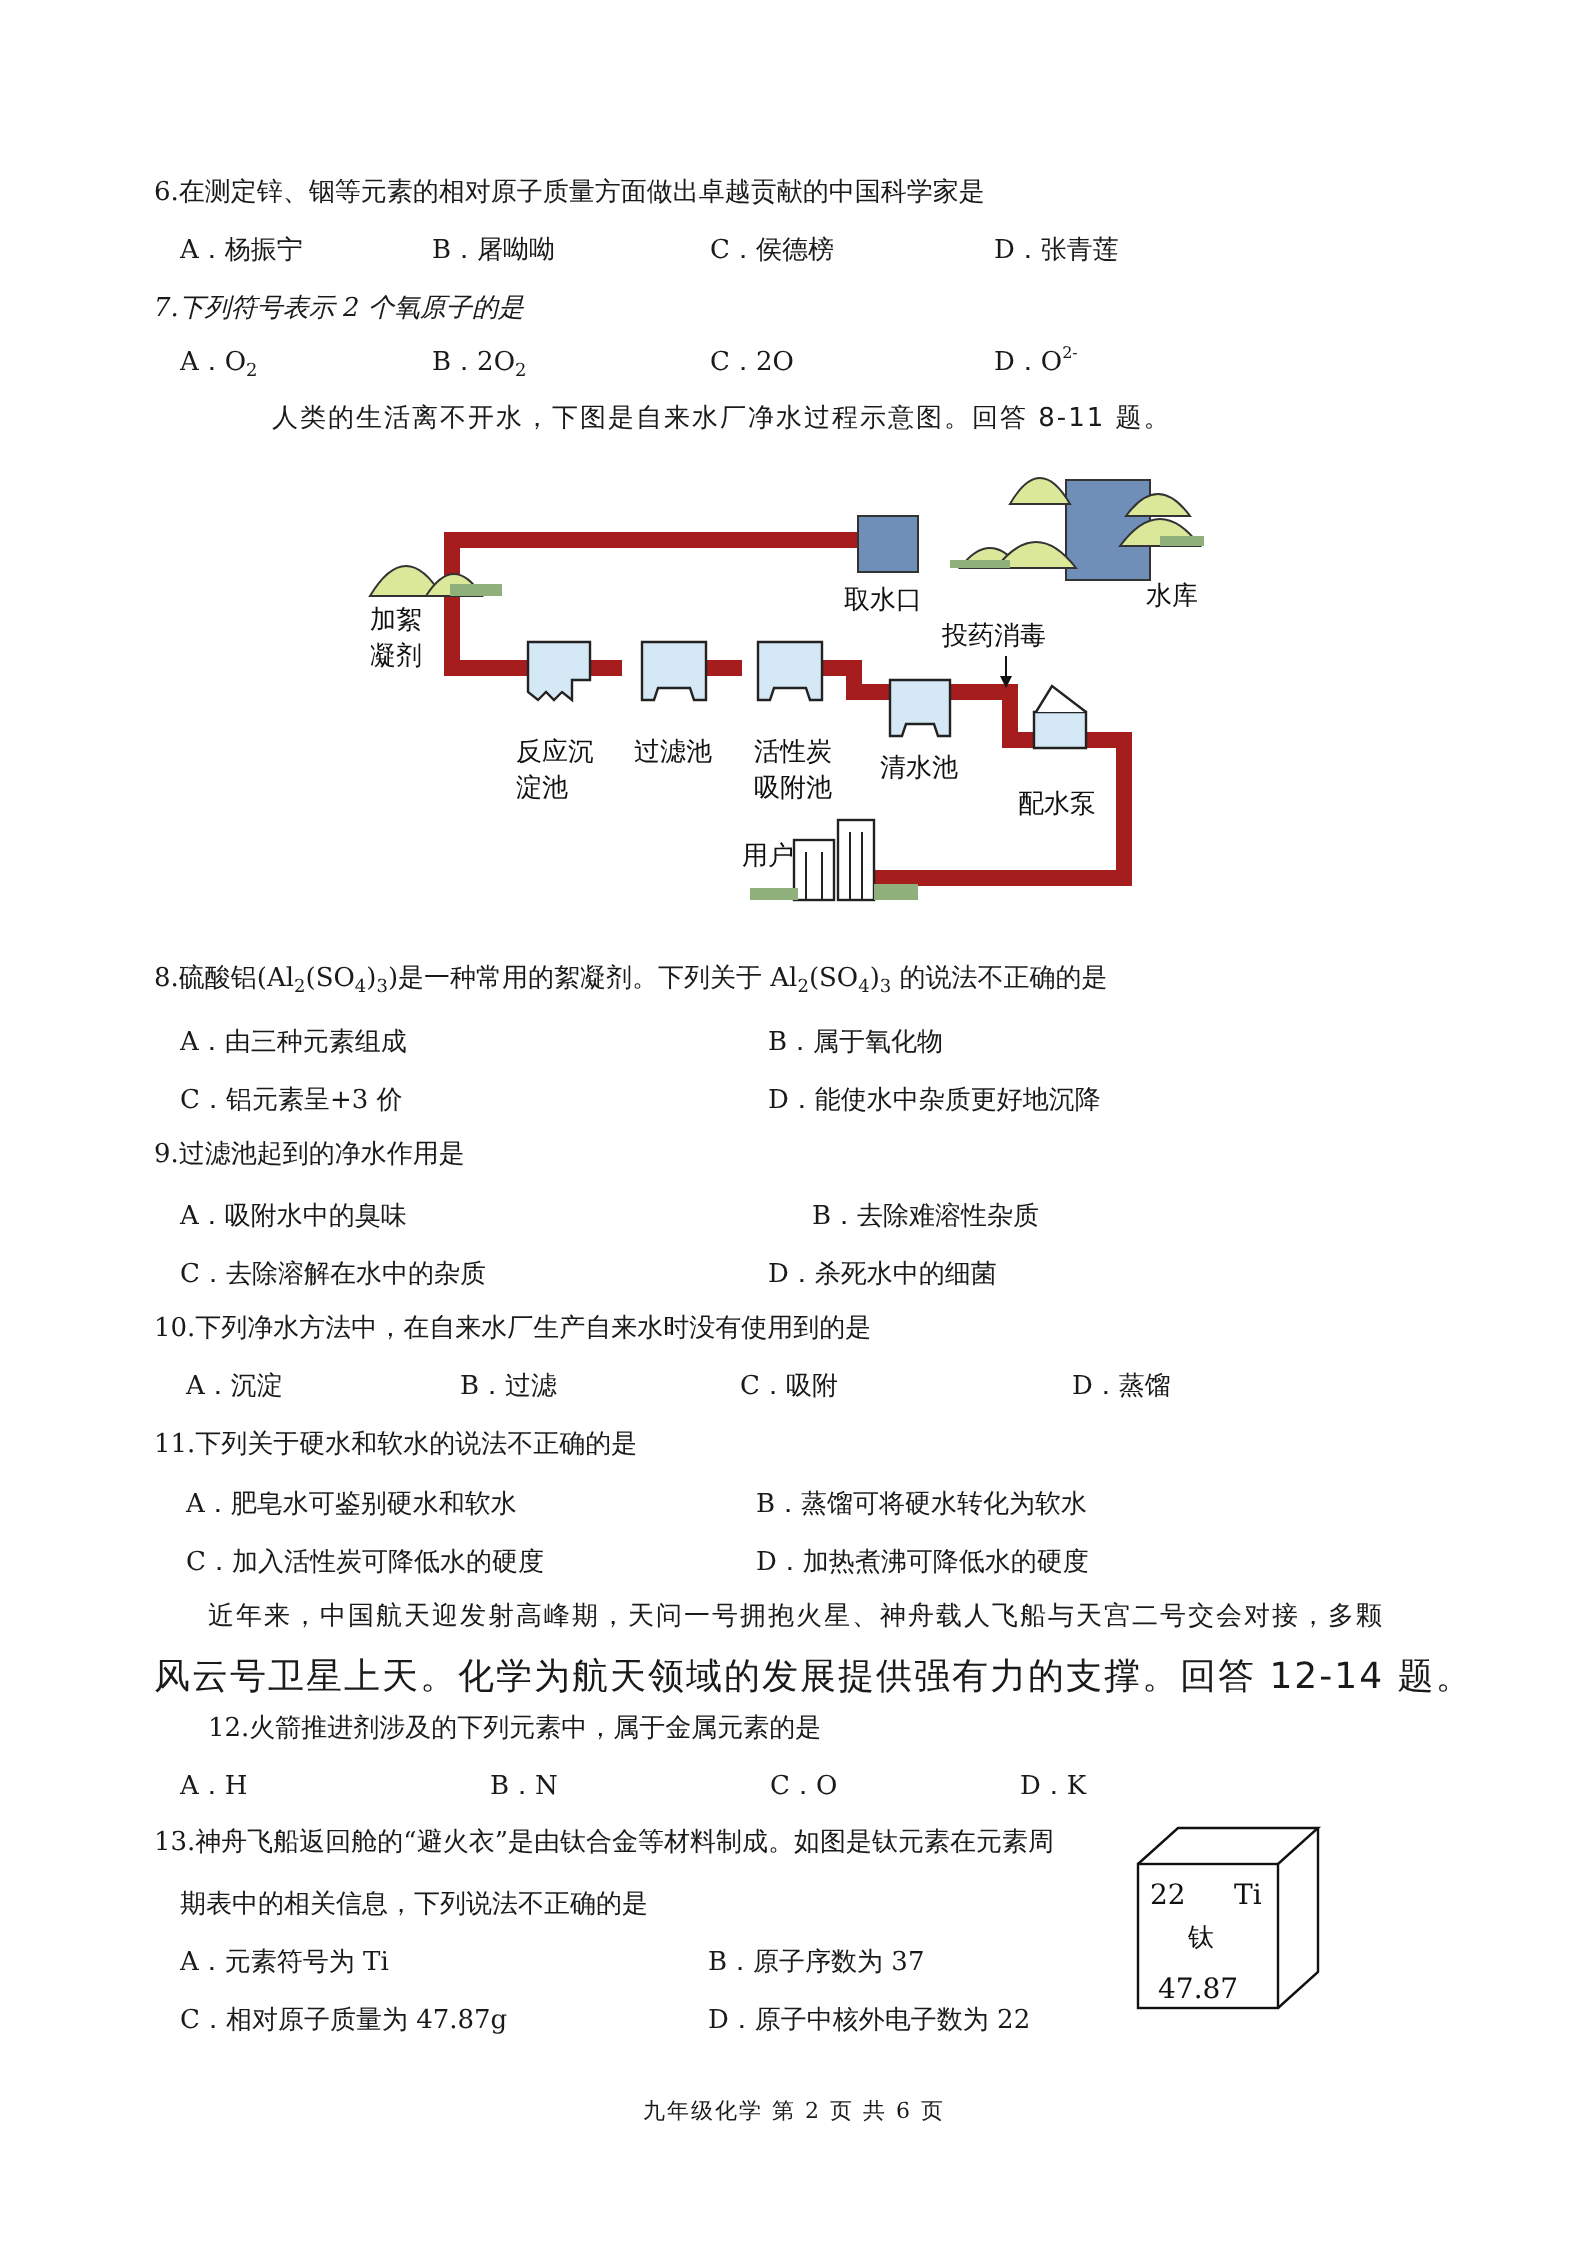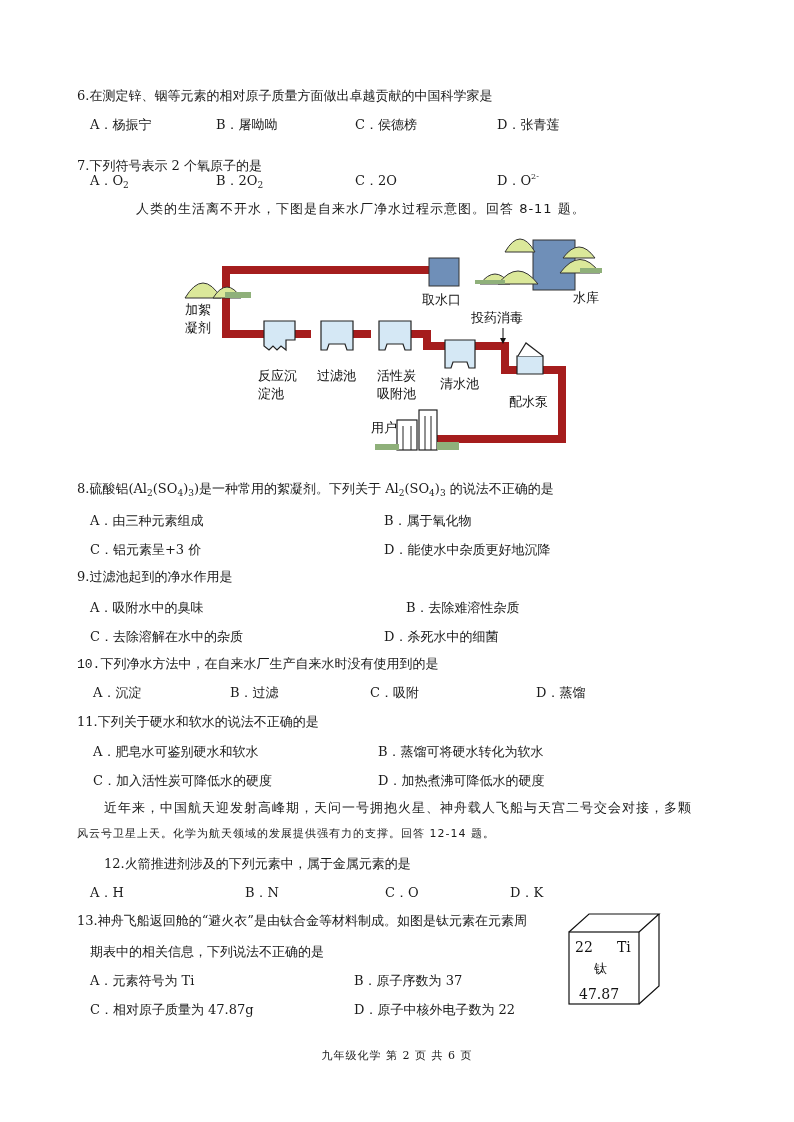--- a/index.html
+++ b/index.html
@@ -5,41 +5,41 @@
   html, body { margin: 0; padding: 0; background: #ffffff; }
   body {
     width: 794px; height: 1122px; position: relative; overflow: hidden;
     font-family: "DejaVu Serif", "Liberation Serif", serif;
     color: #1a1a1a; font-size: 13px;
   }
   .abs { position: absolute; white-space: nowrap; }
   .q { left: 77px; }
   .opt { font-size: 13px; }
   .intro { left: 104px; font-family: "DejaVu Sans", "Liberation Sans", sans-serif; letter-spacing: 1px; font-size: 13px; }
-  .intro2 { left: 77px; font-family: "DejaVu Sans", "Liberation Sans", sans-serif; letter-spacing: 1px; font-size: 11px; }
+  .intro2 { left: 77px; font-family: "DejaVu Sans", "Liberation Sans", sans-serif; letter-spacing: 1px; font-size: 18px; }
   sub { font-size: 9px; vertical-align: -3px; }
   sup { font-size: 8px; vertical-align: 6px; }
   .diagram { position: absolute; left: 175px; top: 228px; width: 450px; height: 235px; }
   .diagram svg { width: 100%; height: 100%; }
   .dlabel { font-family: "DejaVu Sans", "Liberation Sans", sans-serif; font-size: 13px; fill: #111; }
   .cube { position: absolute; left: 565px; top: 910px; width: 100px; height: 100px; }
   .cube svg { width: 100%; height: 100%; }
   .cubetext { font-family: "DejaVu Serif", "Liberation Serif", serif; font-size: 14px; fill: #111; }
   .footer { left: 0; width: 794px; text-align: center; top: 1048px; font-size: 11px; letter-spacing: 1px; }
 </style>
 </head>
 <body>
 
 <div class="abs q" style="top:87px;">6.在测定锌、铟等元素的相对原子质量方面做出卓越贡献的中国科学家是</div>
 <div class="abs opt" style="left:90px; top:116px;">A．杨振宁</div>
 <div class="abs opt" style="left:216px; top:116px;">B．屠呦呦</div>
 <div class="abs opt" style="left:355px; top:116px;">C．侯德榜</div>
 <div class="abs opt" style="left:497px; top:116px;">D．张青莲</div>
 
-<div class="abs q" style="top:157px;">7.下列符号表示 2 个氧原子的是</div>
+<div class="abs q" style="top:145px;font-style:italic;">7.下列符号表示 2 个氧原子的是</div>
 <div class="abs opt" style="left:90px; top:172px;"><span>A．O</span><sub>2</sub></div>
 <div class="abs opt" style="left:216px; top:172px;"><span>B．2O</span><sub>2</sub></div>
 <div class="abs opt" style="left:355px; top:172px;"><span>C．2O</span></div>
 <div class="abs opt" style="left:497px; top:172px;"><span>D．O</span><sup>2-</sup></div>
 
 <div class="abs intro" style="top:200px;margin-left:32px;">人类的生活离不开水，下图是自来水厂净水过程示意图。回答 8-11 题。</div>
 
 <div class="diagram">
   <svg viewBox="0 0 450 235" xmlns="http://www.w3.org/2000/svg">
 
@@ -124,21 +124,21 @@
 <div class="abs opt" style="left:384px; top:512px;">B．属于氧化物</div>
 <div class="abs opt" style="left:90px; top:541px;">C．铝元素呈+3  价</div>
 <div class="abs opt" style="left:384px; top:541px;">D．能使水中杂质更好地沉降</div>
 
 <div class="abs q" style="top:568px;">9.过滤池起到的净水作用是</div>
 <div class="abs opt" style="left:90px; top:599px;">A．吸附水中的臭味</div>
 <div class="abs opt" style="left:384px; top:599px;margin-left:22px;">B．去除难溶性杂质</div>
 <div class="abs opt" style="left:90px; top:628px;">C．去除溶解在水中的杂质</div>
 <div class="abs opt" style="left:384px; top:628px;">D．杀死水中的细菌</div>
 
-<div class="abs q" style="top:655px;font-family:Liberation Mono, monospace;">10.下列净水方法中，在自来水厂生产自来水时没有使用到的是</div>
+<div class="abs q" style="top:655px;">10.下列净水方法中，在自来水厂生产自来水时没有使用到的是</div>
 <div class="abs opt" style="left:93px; top:684px;">A．沉淀</div>
 <div class="abs opt" style="left:230px; top:684px;">B．过滤</div>
 <div class="abs opt" style="left:370px; top:684px;">C．吸附</div>
 <div class="abs opt" style="left:536px; top:684px;">D．蒸馏</div>
 
 <div class="abs q" style="top:713px;">11.下列关于硬水和软水的说法不正确的是</div>
 <div class="abs opt" style="left:93px; top:743px;">A．肥皂水可鉴别硬水和软水</div>
 <div class="abs opt" style="left:378px; top:743px;">B．蒸馏可将硬水转化为软水</div>
 <div class="abs opt" style="left:93px; top:772px;">C．加入活性炭可降低水的硬度</div>
 <div class="abs opt" style="left:378px; top:772px;">D．加热煮沸可降低水的硬度</div>

